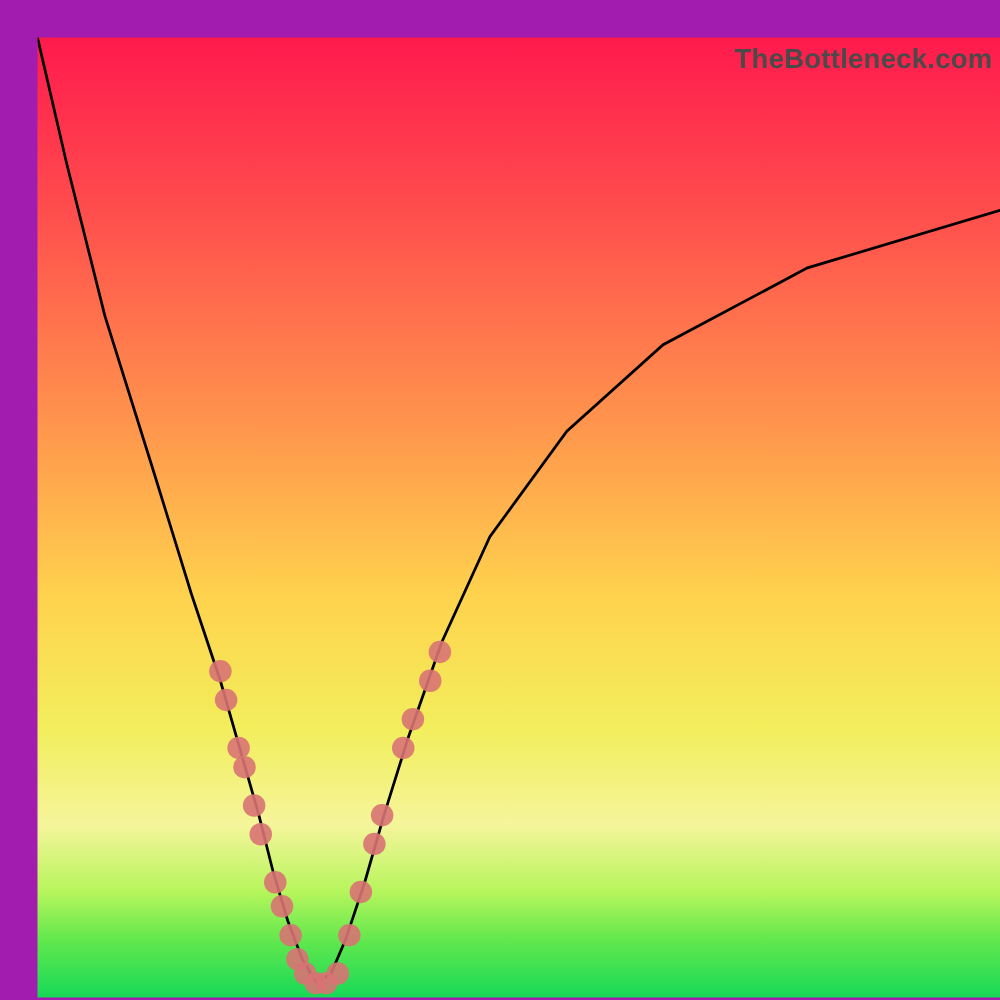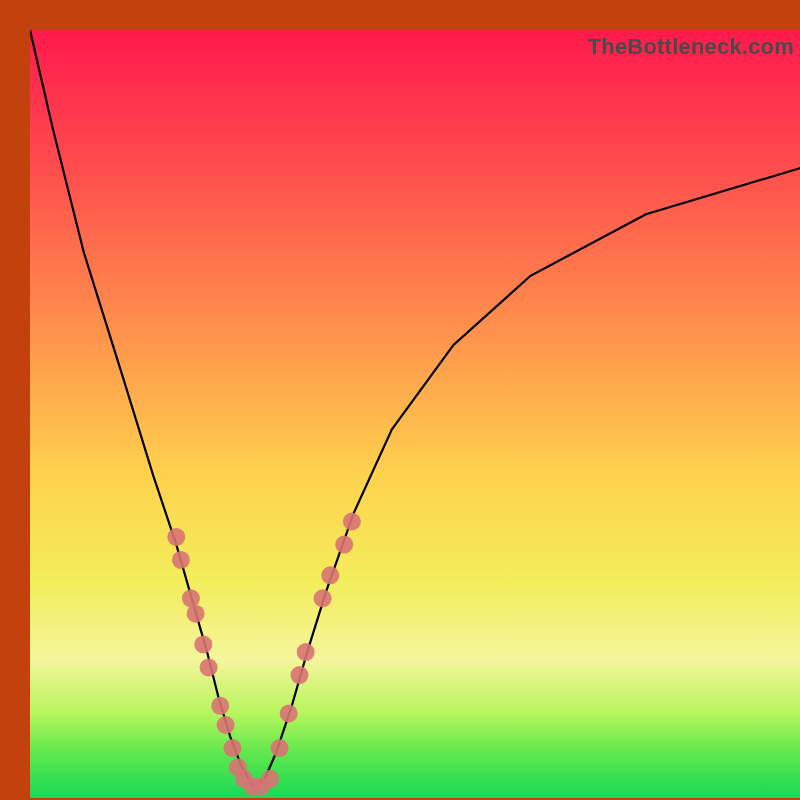--- a/index.html
+++ b/index.html
@@ -8,21 +8,21 @@
     width: 800px;
     height: 800px;
     overflow: hidden;
     background: #000;
     font-family: Arial, Helvetica, sans-serif;
   }
   .frame {
     position: relative;
     width: 800px;
     height: 800px;
-    background: #c2410c;
+    background: #a21caf;
   }
   .plot-area {
     position: absolute;
     left: 30px;
     top: 30px;
     width: 770px;
     height: 768px;
     
     background: linear-gradient(to bottom,
       #ff1a4d 0%,

